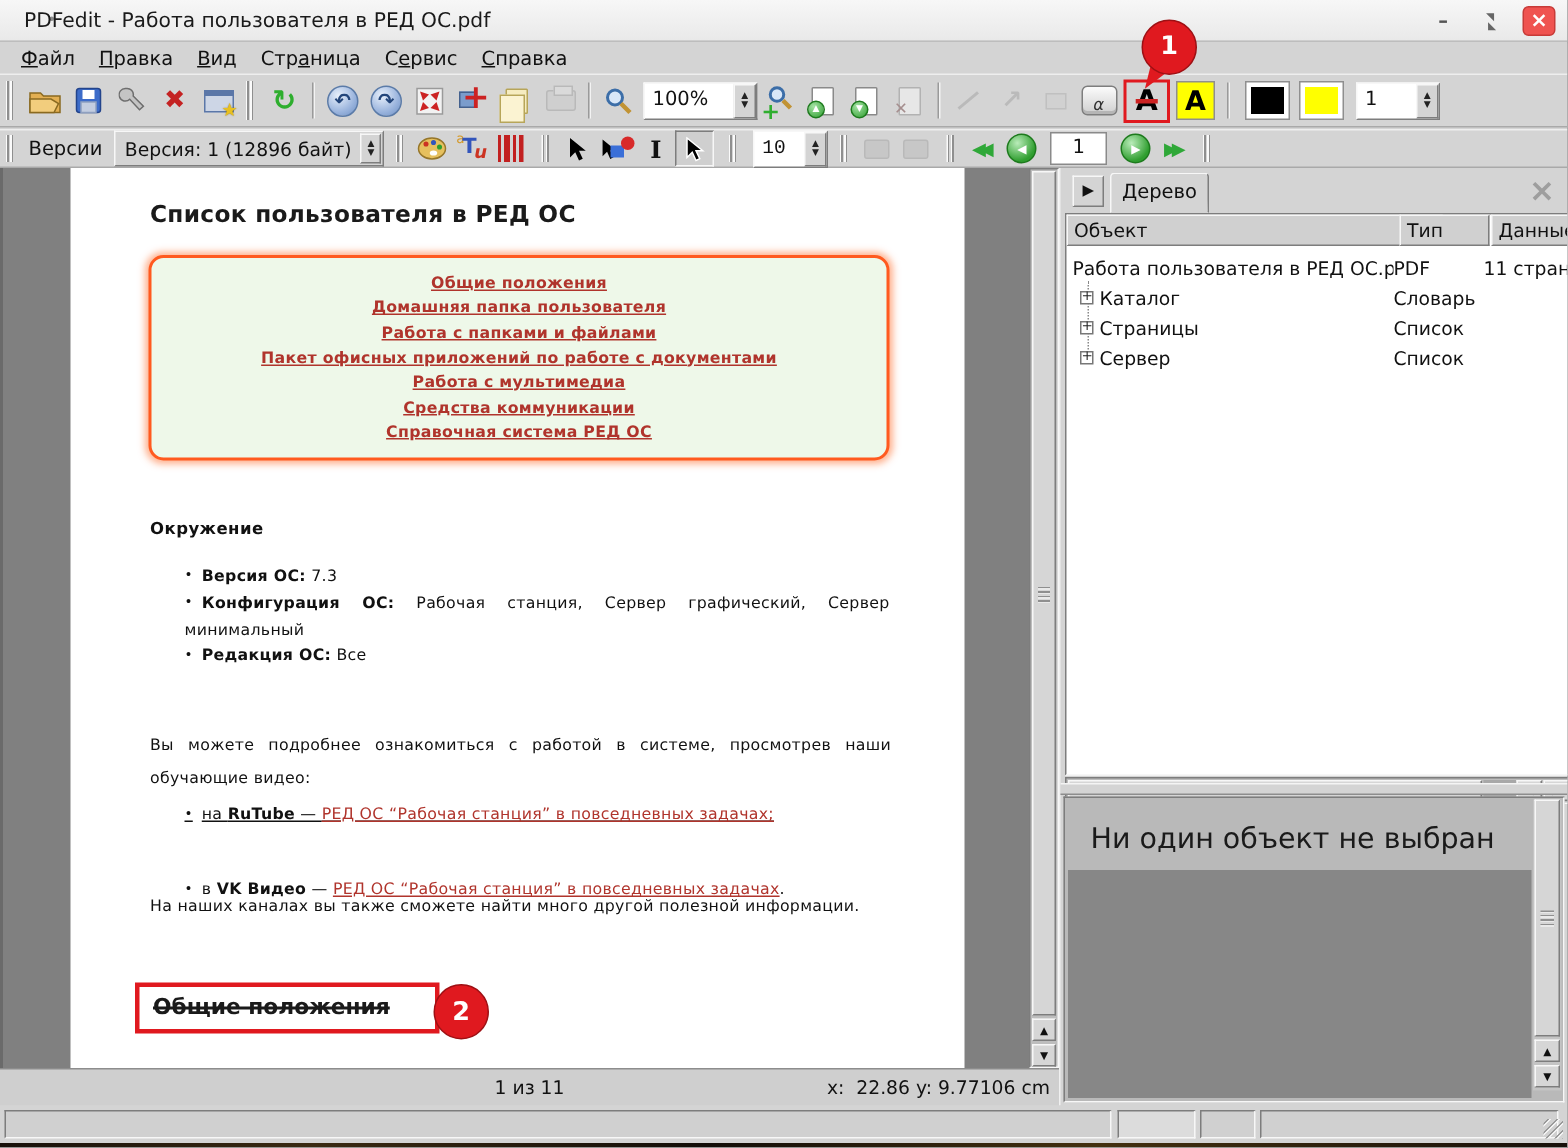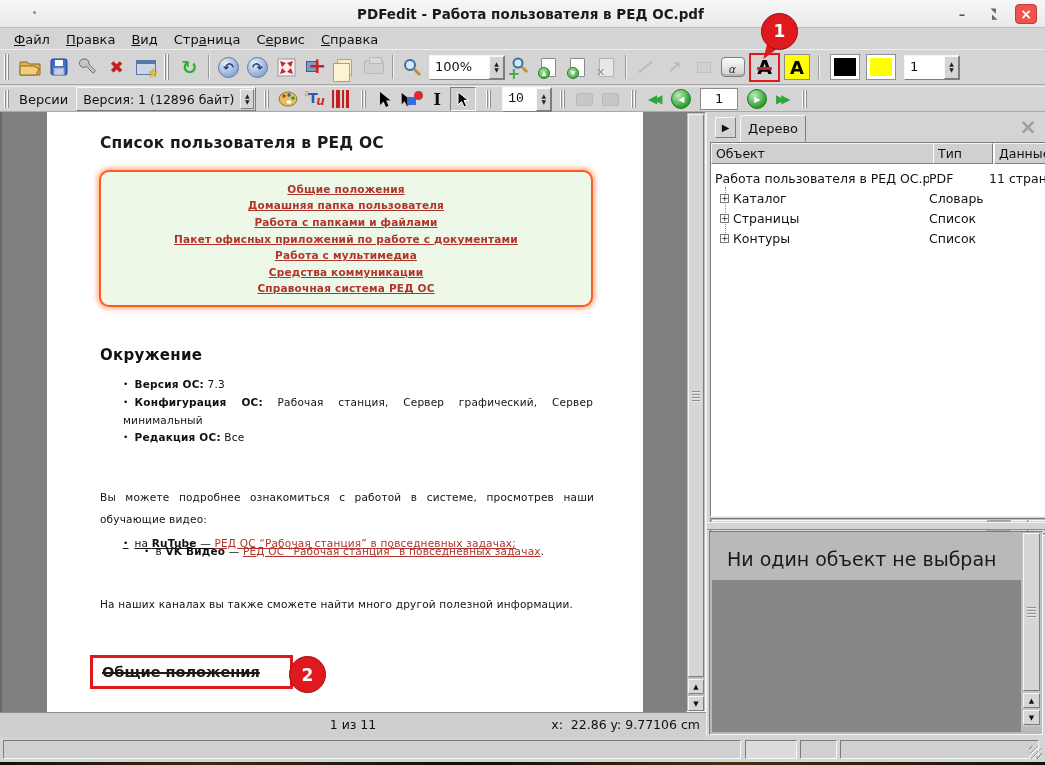--- a/index.html
+++ b/index.html
@@ -7,21 +7,21 @@
   body { font-family:"DejaVu Sans", sans-serif; font-size:13px; color:#111; }
   .window { position:relative; width:1045px; height:765px; background:#d4d4d4; outline:1px solid #5a5a5a; overflow:hidden; }
   .out { border:1px solid; border-color:#f7f7f7 #7d7d7d #7d7d7d #f7f7f7; }
   .in  { border:1px solid; border-color:#7d7d7d #f7f7f7 #f7f7f7 #7d7d7d; }
   button { border:none; background:transparent; padding:0; font:inherit; color:inherit; }
 
   
   .titlebar { position:absolute; left:0; top:0; width:1045px; height:28px;
     background:linear-gradient(#f7f7f7,#e9e9e9); border-bottom:1px solid #bdbdbd;
     display:flex; align-items:center; }
-  .title { position:absolute; left:16px; right:0; text-align:center; font-weight:bold; font-size:13.5px; color:#1a1a1a; }
+  .title { position:absolute; left:16px; right:0; text-align:left; font-weight:normal; font-size:13.5px; color:#1a1a1a; }
   .windot { position:absolute; left:33px; top:11px; width:3px; height:3px; background:#8a8a8a; border-radius:50%; }
   .winbtns { position:absolute; right:8px; top:4px; display:flex; gap:10px; align-items:center; height:20px; }
   .wbtn { width:22px; height:20px; display:flex; align-items:center; justify-content:center; color:#555; font-weight:bold; cursor:default; }
   .wbtn.max span { font-size:7px; color:#666; line-height:3px; }
   .wbtn.max .ne { position:relative; left:2px; top:-3px; }
   .wbtn.max .sw { position:relative; left:-2px; top:3px; }
   .wbtn.close { background:#ef5350; border:1px solid #c73b38; border-radius:4px; color:#fff; font-size:14px; }
 
   
   .menubar { position:absolute; left:0; top:29px; width:1045px; height:20px; background:#d4d4d4; display:flex; align-items:center; padding-left:6px; }
@@ -70,21 +70,21 @@
 
   
   .docarea { position:absolute; left:0; top:112px; width:706px; height:600px; background:#808080; border-left:2px solid #6a6a6a; overflow:hidden; }
   .page { position:absolute; left:45px; top:0; width:596px; height:600px; background:#fff; }
 
   .doc-h1 { position:absolute; left:53px; top:22px; font-size:15.5px; font-weight:bold; color:#1a1a1a; letter-spacing:.2px; }
   .tocbox { position:absolute; left:52px; top:58px; width:494px; height:137px; background:#eef8e9;
      border:2px solid #ff5a1f; border-radius:10px; box-shadow:0 0 5px 2px rgba(255,100,30,.5);
      display:flex; flex-direction:column; align-items:center; justify-content:space-evenly; padding:6px 0; }
   .toclink { font-size:10.5px; font-weight:bold; color:#b0342c; text-decoration:underline; letter-spacing:.2px; cursor:pointer; }
-  .doc-h3 { position:absolute; left:53px; top:234px; font-size:15px; font-weight:bold; letter-spacing:.3px; }
+  .doc-h3 { position:absolute; left:53px; top:234px; font-size:11px; font-weight:bold; letter-spacing:.3px; }
   .envitem { position:absolute; left:76px; font-size:10.5px; letter-spacing:.2px; }
   .bullet { font-size:9px; margin-right:6px; position:relative; top:-1px; }
   .jtext { text-align:justify; line-height:17px; }
   .para { position:absolute; left:53px; width:494px; font-size:10.5px; letter-spacing:.2px; line-height:22px; text-align:justify; }
   .vlink { color:#b0342c; text-decoration:underline; cursor:pointer; }
   .h2box { position:absolute; left:43px; top:543px; width:203px; height:34px; background:#fff; border:3px solid #e0191f; display:flex; align-items:center; }
   .h2text { font-size:14.5px; font-weight:bold; color:#1a1a1a; text-decoration:line-through; text-decoration-thickness:2px; padding-left:9px; white-space:nowrap; }
   .badge2 { left:196px; top:-2px; }
 
   
@@ -432,21 +432,21 @@
       </div>
       <div class="envitem" style="top:319px;">
         <span class="bullet">•</span><b>Редакция ОС:</b> <span>Все</span>
       </div>
 
       <div class="para" style="top:374px;">Вы можете подробнее ознакомиться с работой в системе, просмотрев наши обучающие видео:</div>
 
       <div class="envitem" style="top:425px;text-decoration:underline;">
         <span class="bullet">•</span><span>на </span><b>RuTube</b><span> — </span><span class="vlink">РЕД ОС “Рабочая станция” в повседневных задачах;</span><span></span>
       </div>
-      <div class="envitem" style="top:433px;margin-left:21px;">
+      <div class="envitem" style="top:475px;">
         <span class="bullet">•</span><span>в </span><b>VK Видео</b><span> — </span><span class="vlink">РЕД ОС “Рабочая станция” в повседневных задачах</span><span>.</span>
       </div>
 
       <div class="para" style="top:481px;text-align:left;">На наших каналах вы также сможете найти много другой полезной информации.</div>
 
       <div class="h2box">
         <span class="h2text">Общие положения</span>
         <span class="badge badge2">2</span>
       </div>
     </div>
@@ -506,21 +506,21 @@
         <span class="tcell-obj" style="padding-left:9px;display:flex;align-items:center;">
             <button class="expander">+</button>
             <span>Страницы</span>
           </span>
         <span class="tcell-type">Список</span>
         <span></span>
       </div>
       <div class="trow" style="top:85px;">
         <span class="tcell-obj" style="padding-left:9px;display:flex;align-items:center;">
             <button class="expander">+</button>
-            <span>Контуры</span>
+            <span>Сервер</span>
           </span>
         <span class="tcell-type">Список</span>
         <span></span>
       </div>
     </div>
 
     <div class="hscroll in" style="left:3px; top:406px; width:336px;">
       <div class="hthumb out" style="left:1px; width:276px;">
           <div class="hgrip"></div>
         </div>

